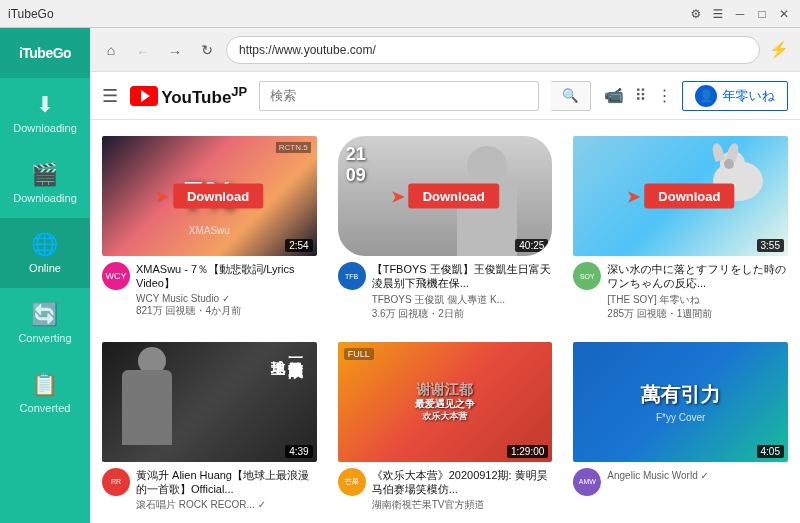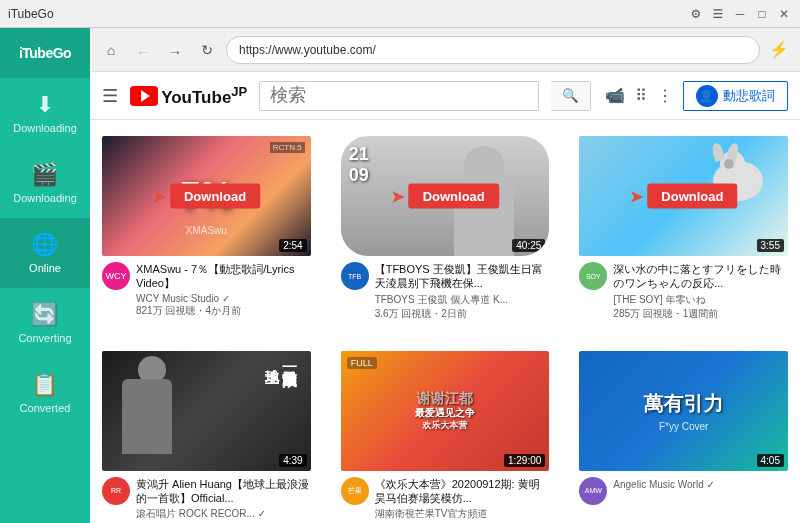--- a/index.html
+++ b/index.html
@@ -137,21 +137,21 @@
       border-bottom: 6px solid transparent;
       margin-left: 2px;
     }
     .yt-logo-text { font-size: 17px; font-weight: bold; color: #111; }
     .yt-search-bar {
       flex: 1;
       height: 30px;
       border: 1px solid #ccc;
       border-radius: 2px;
       padding: 0 10px;
-      font-size: 18px;
+      font-size: 13px;
       color: #404040;
       outline: none;
       max-width: 280px;
     }
     .yt-search-btn {
       width: 40px; height: 30px;
       background: #f8f8f8;
       border: 1px solid #ccc;
       border-left: none;
       cursor: pointer;
@@ -178,21 +178,21 @@
       display: flex; align-items: center; justify-content: center;
       color: white; font-size: 12px;
     }
 
     
     .yt-grid {
       flex: 1;
       padding: 16px 12px;
       display: grid;
       grid-template-columns: repeat(3, 1fr);
-      gap: 30px;
+      gap: 21px;
       overflow-y: auto;
       background: white;
     }
     .video-card { cursor: pointer; }
     .video-thumb {
       width: 100%;
       height: 120px;
       position: relative;
       overflow: hidden;
       border-radius: 2px;
@@ -324,21 +324,21 @@
           <span class="yt-logo-text">YouTube<sup style="font-size:13px;">JP</sup></span>
         </div>
         <input class="yt-search-bar" type="text" placeholder="検索" style="">
         <button class="yt-search-btn">🔍</button>
         <div class="yt-header-right">
           <span class="yt-header-icon">📹</span>
           <span class="yt-header-icon">⠿</span>
           <span class="yt-header-icon">⋮</span>
           <button class="yt-login-btn">
             <div class="yt-login-avatar">👤</div>
-            <span>動悲歌詞</span>
+            <span>年零いね</span>
           </button>
         </div>
       </div>
 
       <div class="yt-grid">
 
         <div class="video-card">
           <div class="video-thumb v1">
             <div class="thumb-percent">7%</div>
             <div class="watermark">RCTN.5</div>

